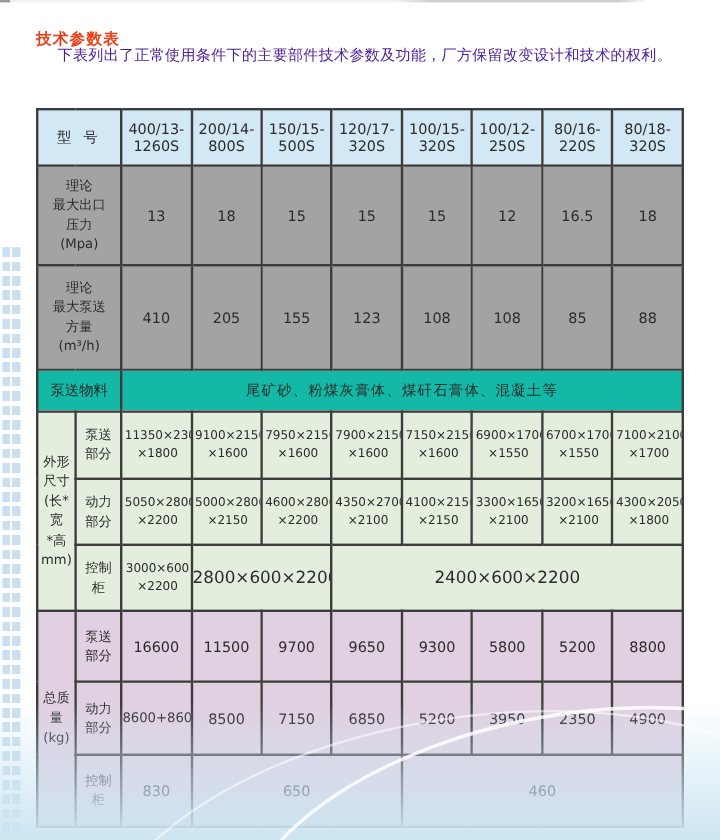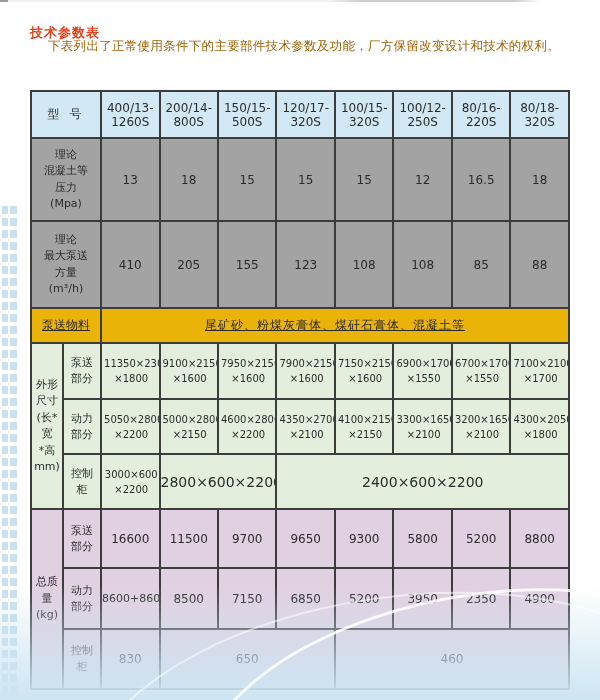--- a/index.html
+++ b/index.html
@@ -21,36 +21,36 @@
   
   .bottom-deco{position:absolute;left:0;right:0;bottom:0;height:115px;overflow:hidden;
     background:linear-gradient(to bottom,rgba(205,229,242,0) 0%,rgba(205,229,242,.55) 55%,#cde5f2 100%);}
   .swoosh1{position:absolute;right:-160px;bottom:-190px;width:560px;height:290px;border-radius:50%;
     border:3px solid rgba(255,255,255,.85);transform:rotate(-10deg);}
   .swoosh2{position:absolute;right:-120px;bottom:-230px;width:640px;height:330px;border-radius:50%;
     border:2px solid rgba(255,255,255,.55);transform:rotate(-8deg);}
 
   .title{position:absolute;left:30px;top:12px;font-size:13px;font-weight:bold;
     color:#e8401c;letter-spacing:1px;margin-top:12px;}
-  .intro{position:absolute;left:48px;top:38px;font-size:12.5px;color:#a16207;letter-spacing:.3px;}
+  .intro{position:absolute;left:48px;top:38px;font-size:12.5px;color:#4c1d95;letter-spacing:.3px;}
 
   table.params{position:absolute;left:30px;top:90px;width:540px;
     border-collapse:collapse;table-layout:fixed;
     border:2px solid #eab308;}
   table.params td,table.params th{border:2px solid #3c3c3c;vertical-align:middle;
     text-align:center;padding:0;font-weight:normal;color:#2b2b2b;overflow:hidden;}
 
   col.c-label1{width:32px;} col.c-label2{width:38px;}
 
   tr.r-header{height:47px;}  tr.r-pressure{height:83px;} tr.r-output{height:87px;}
   tr.r-material{height:35px;} tr.r-dim1{height:56px;} tr.r-dim2{height:55px;}
   tr.r-dim3{height:55px;} tr.r-mass1{height:59px;} tr.r-mass2{height:61px;} tr.r-mass3{height:60px;}
 
   .bg-blue{background:#d2e8f4;} .bg-yellow{background:#a3a3a3;}
-  .bg-pink{background:#eab308;text-decoration:underline;} .bg-green{background:#e3efdc;} .bg-purple{background:#e1d0e1;}
+  .bg-pink{background:#14b8a6;} .bg-green{background:#e3efdc;} .bg-purple{background:#e1d0e1;}
 
   .model-label{font-size:12px;letter-spacing:3px;}
   .model-cell{font-size:12px;letter-spacing:0;}
   .num-cell{font-size:12px;}
   .row-label{font-size:11px;line-height:1.5;}
   .row-label span,.sub-label span{display:block;}
   .sub-label{font-size:11px;line-height:1.45;margin-top:36px;}
   .material-label{font-size:12px;}
   .material-value{font-size:12px;letter-spacing:1px;}
   .dim-cell{font-size:10px;text-align:left;line-height:1.5;}
@@ -89,21 +89,21 @@
     <th class="bg-blue model-cell">120/17-320S</th>
     <th class="bg-blue model-cell">100/15-320S</th>
     <th class="bg-blue model-cell">100/12-250S</th>
     <th class="bg-blue model-cell">80/16-220S</th>
     <th class="bg-blue model-cell">80/18-320S</th>
   </tr>
 
   <tr class="r-pressure">
     <td class="bg-yellow row-label" colspan="2">
       <span>理论</span>
-      <span>混凝土等</span>
+      <span>最大出口</span>
       <span>压力</span>
       <span>(Mpa)</span>
     </td>
     <td class="bg-yellow num-cell">13</td>
     <td class="bg-yellow num-cell">18</td>
     <td class="bg-yellow num-cell">15</td>
     <td class="bg-yellow num-cell">15</td>
     <td class="bg-yellow num-cell">15</td>
     <td class="bg-yellow num-cell">12</td>
     <td class="bg-yellow num-cell">16.5</td>

